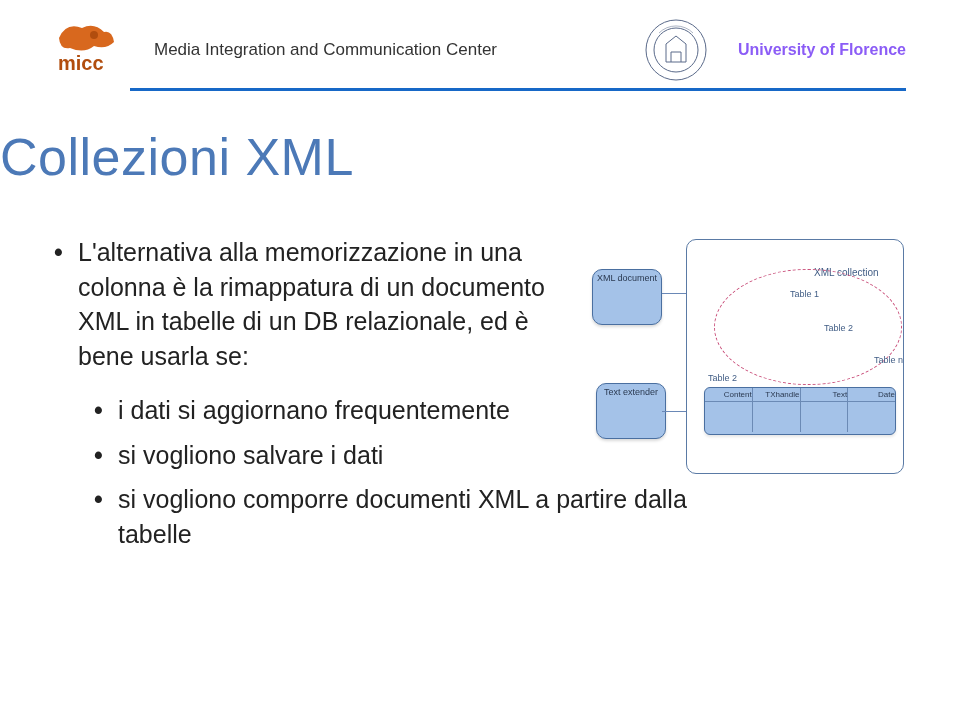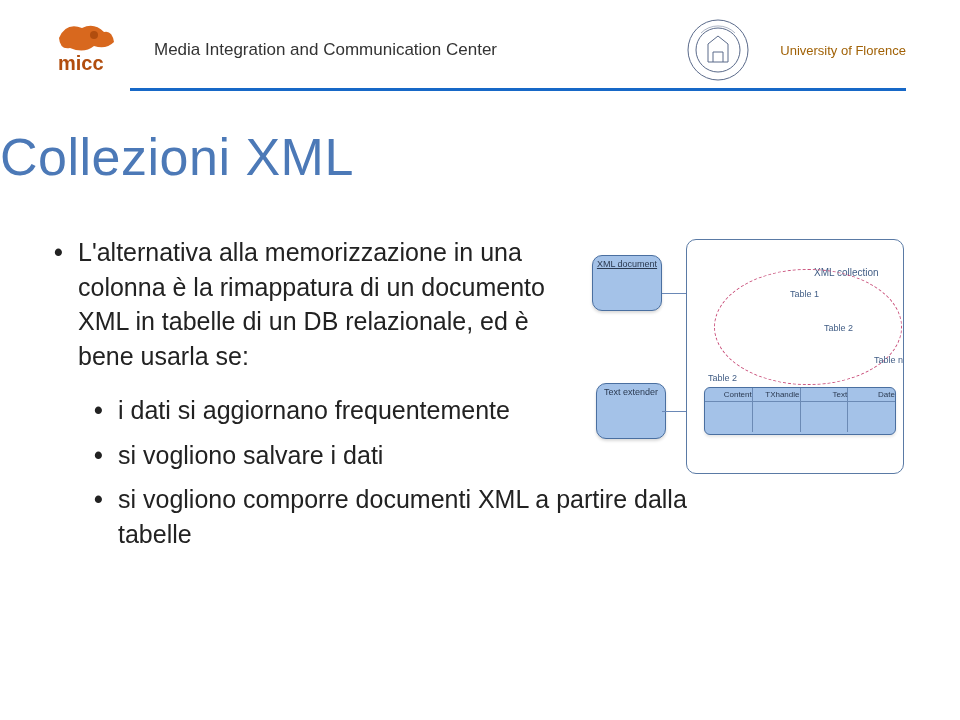--- a/index.html
+++ b/index.html
@@ -3,21 +3,21 @@
 <meta charset="utf-8">
 <style>
   * { box-sizing: border-box; margin: 0; padding: 0; }
   html, body { width: 960px; height: 720px; background: #fff; font-family: Helvetica, Arial, sans-serif; color: #222; }
   .slide { width: 960px; height: 720px; position: relative; padding: 0; }
   
   .header { display: flex; align-items: center; padding: 18px 54px 0 54px; gap: 18px; }
   .logo { width: 82px; height: 60px; flex: 0 0 auto; }
   .header-text { font-size: 17px; color: #333; }
   .seal { width: 64px; height: 64px; flex: 0 0 auto; margin-left: 20px; margin-right: 12px; }
-  .univ { font-size: 13px; color: #a16207; }
+  .univ { font-size: 16px; color: #8b5cf6; font-weight: bold; }
   .spacer { flex: 1 1 auto; }
   
   .rule-wrap { padding: 6px 54px 0 130px; }
   .rule { height: 3px; background: #1768C7; width: 100%; }
   
   .title { font-size: 52px; font-weight: 400; color: #4C79B7; text-align: left; margin-top: 36px; letter-spacing: 0.5px; }
   
   .content { display: flex; padding: 48px 54px 0 54px; gap: 26px; align-items: flex-start; }
   .text-col { flex: 1 1 auto; }
   .diagram-col { flex: 0 0 320px; height: 250px; position: relative; }
@@ -99,21 +99,21 @@
         <div class="txt">si vogliono salvare i dati</div>
       </div>
       <div class="bullet-l2" style="margin-right:-200px;">
         <div class="dot">•</div>
         <div class="txt">si vogliono comporre documenti XML a partire dalla tabelle</div>
       </div>
     </div>
 
     <div class="diagram-col">
 
-      <div class="box box-small" style="left:6px; top:20px;text-decoration:underline;">
+      <div class="box box-small" style="left:6px; top:34px;">
         <span>XML document</span>
       </div>
       <div class="box box-small" style="left:10px; top:148px;text-align:center;">
         <span>Text extender</span>
       </div>
 
       <div class="arrow-line" style="left:76px; top:58px; width:24px;"></div>
       <div class="arrow-line" style="left:76px; top:176px; width:24px;"></div>
 
       <div class="container main"></div>

